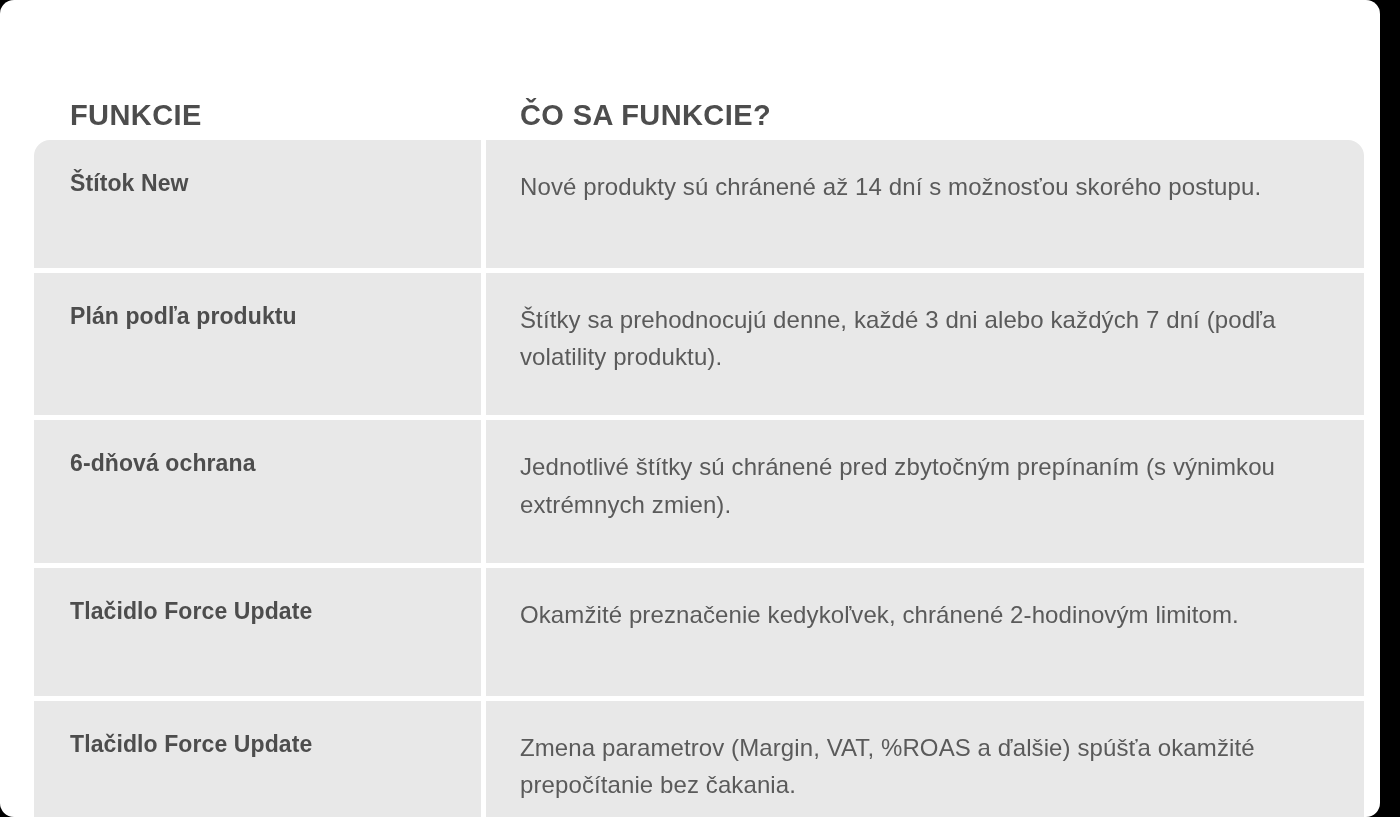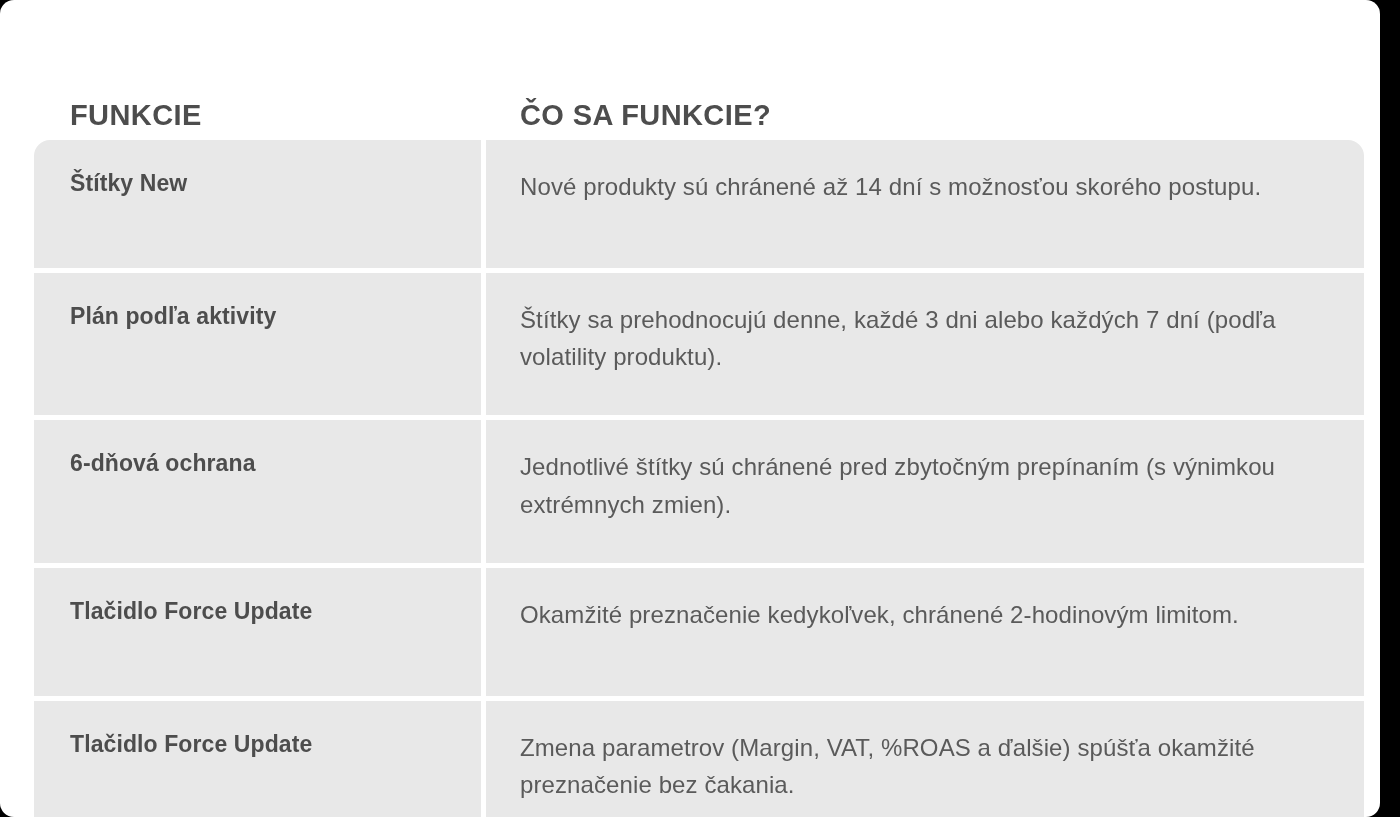--- a/index.html
+++ b/index.html
@@ -113,30 +113,30 @@
 
     <div class="thead">
       <div class="th col-feature">FUNKCIE</div>
       <div class="th col-change">ČO SA FUNKCIE?</div>
     </div>
 
     <div class="tbody">
 
       <div class="tr">
         <div class="td col-feature">
-          <span class="cell-feature">Štítky New</span>
+          <span class="cell-feature">Štítok New</span>
         </div>
         <div class="td col-change">
           <span class="cell-change">Nové produkty sú chránené až 14 dní s možnosťou skorého postupu.</span>
         </div>
       </div>
 
       <div class="tr">
         <div class="td col-feature">
-          <span class="cell-feature">Plán podľa aktivity</span>
+          <span class="cell-feature">Plán podľa produktu</span>
         </div>
         <div class="td col-change">
           <span class="cell-change">Štítky sa prehodnocujú denne, každé 3 dni alebo každých 7 dní (podľa volatility produktu).</span>
         </div>
       </div>
 
       <div class="tr">
         <div class="td col-feature">
           <span class="cell-feature">6-dňová ochrana</span>
         </div>
@@ -152,19 +152,19 @@
         <div class="td col-change">
           <span class="cell-change">Okamžité preznačenie kedykoľvek, chránené 2-hodinovým limitom.</span>
         </div>
       </div>
 
       <div class="tr">
         <div class="td col-feature">
           <span class="cell-feature">Tlačidlo Force Update</span>
         </div>
         <div class="td col-change">
-          <span class="cell-change">Zmena parametrov (Margin, VAT, %ROAS a ďalšie) spúšťa okamžité preznačenie bez čakania.</span>
+          <span class="cell-change">Zmena parametrov (Margin, VAT, %ROAS a ďalšie) spúšťa okamžité prepočítanie bez čakania.</span>
         </div>
       </div>
 
     </div>
   </div>
 </div>
 
 </body></html>

